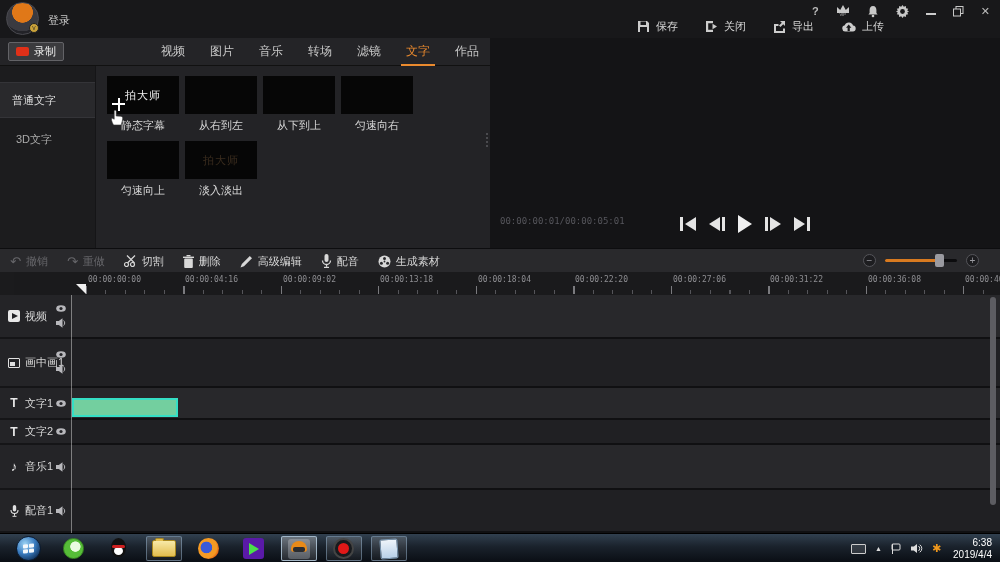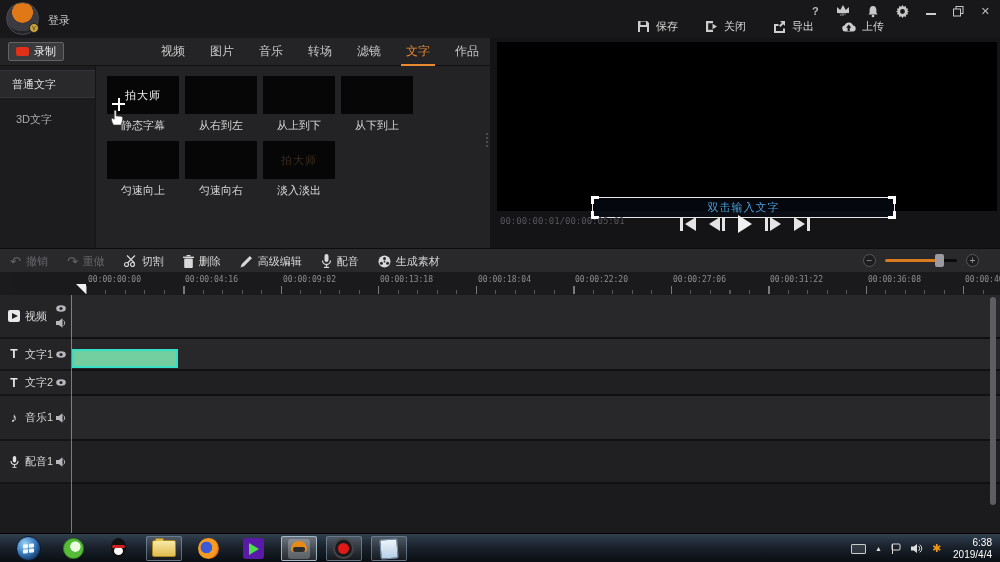--- a/index.html
+++ b/index.html
@@ -28,21 +28,21 @@
   #record-btn { left:8px; top:4px; height:19px; padding:0 7px; background:#3b3b3e; border:1px solid #636367;
     border-radius:2px; display:flex; align-items:center; gap:5px; font-size:11px; color:#eee; }
   .rec-dot { width:13px; height:9px; border-radius:2px; background:#e03018; }
   #tabs { left:156px; top:0; height:28px; display:flex; gap:15px; }
   .tab { height:28px; line-height:27px; padding:0 5px; font-size:12px; color:#c8c8c8; }
   .tab.active { color:#ea8a2e; border-bottom:2px solid #ea8a2e; }
 
   
   #fx-side { left:0; top:66px; width:95px; height:182px; background:#1c1c1e; }
   .side-item { font-size:11px; padding-left:12px; color:#aaa; display:flex; align-items:center; }
-  .side-item.active { height:28px; margin-top:4px; background:#29292c; color:#ddd;
+  .side-item.active { height:36px; margin-top:16px; background:#29292c; color:#ddd;
     border-top:1px solid #343438; border-bottom:1px solid #343438; }
   .side-item.plain { height:24px; margin-top:9px; padding-left:16px; }
   #fx-grid { left:95px; top:66px; width:395px; height:182px; background:#232326;
     border-left:1px solid #151517; padding:10px 0 0 11px;
     display:grid; grid-template-columns:repeat(4,72px); column-gap:6px; row-gap:9px; align-content:start; }
   .fx-card { width:72px; }
   .fx-thumb { width:72px; height:38px; background:#060606; display:flex; align-items:center; justify-content:center; }
   .fx-thumb .tword { font-size:11px; color:#f0f0f0; letter-spacing:1px; }
   .fx-thumb .tword.faint { color:rgba(190,140,90,0.28); }
   .fx-label { margin-top:4px; text-align:center; font-size:11px; color:#d8d8d8; height:14px; line-height:14px; }
@@ -255,33 +255,29 @@
           <span class="tword">拍大师</span>
         </div>
       <div class="fx-label">静态字幕</div>
     </div>
     <div class="fx-card">
       <div class="fx-thumb"></div>
       <div class="fx-label">从右到左</div>
     </div>
     <div class="fx-card">
       <div class="fx-thumb"></div>
-      <div class="fx-label">从上到下</div>
+      <div class="fx-label">从下到上</div>
     </div>
     <div class="fx-card">
       <div class="fx-thumb"></div>
-      <div class="fx-label">从下到上</div>
+      <div class="fx-label">匀速向右</div>
     </div>
     <div class="fx-card">
       <div class="fx-thumb"></div>
       <div class="fx-label">匀速向上</div>
-    </div>
-    <div class="fx-card">
-      <div class="fx-thumb"></div>
-      <div class="fx-label">匀速向右</div>
     </div>
     <div class="fx-card">
       <div class="fx-thumb">
           <span class="tword faint">拍大师</span>
         </div>
       <div class="fx-label">淡入淡出</div>
     </div>
   </div>
 
   <div id="grip-v" class="abs">
@@ -293,29 +289,20 @@
 
   <div id="cursor" class="abs">
     <span class="plus-h"></span>
       <span class="plus-v"></span>
     <svg width="14" height="17" viewBox="0 0 14 17" style="position:absolute;left:0;top:13px;">
       <path d="M3.5 16 C1.5 12.5 1 10 2 9 L4.2 10.2 L4.2 2.2 C4.2 1 6.2 1 6.2 2.2 L6.2 7 L11 7.3 C12.8 7.5 13 9 12.4 11.5 L11.2 16 Z" fill="#fff" stroke="#333" stroke-width="0.6"></path>
     </svg>
   </div>
 
   <div id="preview" class="abs">
-    <div id="video" class="abs">
-      <div id="textbox" class="abs">
-        <span class="corner c-tl"></span>
-          <span class="corner c-tr"></span>
-          <span class="corner c-bl"></span>
-          <span class="corner c-br"></span>
-        <span>双击输入文字</span>
-      </div>
-    </div>
     <span id="timecode" class="abs">00:00:00:01/00:00:05:01</span>
     <div id="transport" class="abs">
       <span class="tp">
           <span class="tbar"></span>
           <span class="tri-l"></span>
         </span>
       <span class="tp">
           <span class="tri-l"></span>
           <span class="tbar"></span>
         </span>
@@ -427,20 +414,41 @@
             </svg>
           <svg width="10" height="10" viewBox="0 0 10 10">
               <polygon points="0,3 2.8,3 6.5,0.3 6.5,9.7 2.8,7 0,7" fill="#b8b8bc"></polygon>
               <path d="M7.6 2.5 A3.4 3.4 0 0 1 7.6 7.5" stroke="#b8b8bc" fill="none"></path>
             </svg>
         </span>
       </div>
       <div class="tbody bg-a"></div>
     </div>
 
+    <div class="trow" style="height:49px">
+      <div class="thead">
+        <span class="type-ic">
+            <span class="pip-ic">
+              <i></i>
+            </span>
+          </span>
+        <span class="tname">画中画1</span>
+        <span class="ticonstack">
+          <svg width="10" height="7" viewBox="0 0 10 7">
+              <ellipse cx="5" cy="3.5" rx="4.8" ry="3.2" fill="#b8b8bc"></ellipse>
+              <circle cx="5" cy="3.5" r="1.6" fill="#242427"></circle>
+            </svg>
+          <svg width="10" height="10" viewBox="0 0 10 10">
+              <polygon points="0,3 2.8,3 6.5,0.3 6.5,9.7 2.8,7 0,7" fill="#b8b8bc"></polygon>
+              <path d="M7.6 2.5 A3.4 3.4 0 0 1 7.6 7.5" stroke="#b8b8bc" fill="none"></path>
+            </svg>
+        </span>
+      </div>
+      <div class="tbody bg-b"></div>
+    </div>
 
     <div class="trow" style="height:32px">
       <div class="thead">
         <span class="type-ic t-ic">T</span>
         <span class="tname">文字1</span>
         <span class="ticonstack">
           <svg width="10" height="7" viewBox="0 0 10 7">
               <ellipse cx="5" cy="3.5" rx="4.8" ry="3.2" fill="#b8b8bc"></ellipse>
               <circle cx="5" cy="3.5" r="1.6" fill="#242427"></circle>
             </svg>

